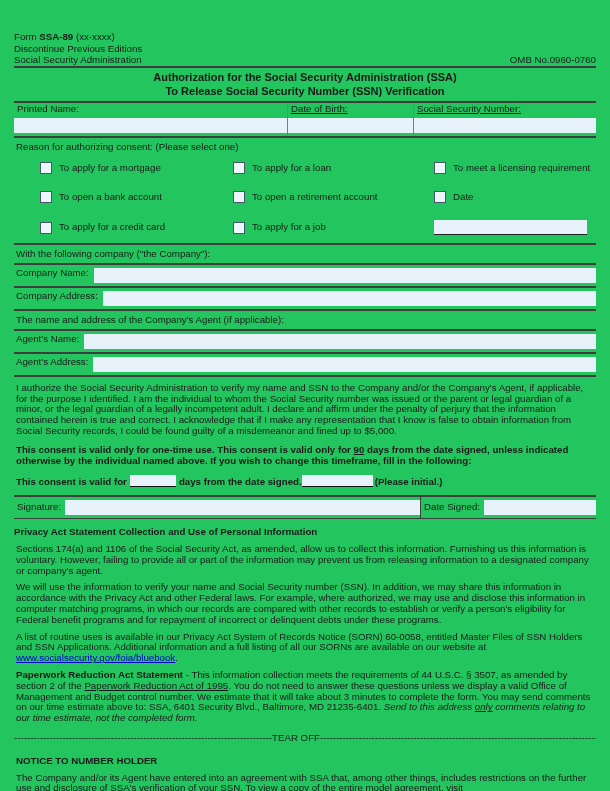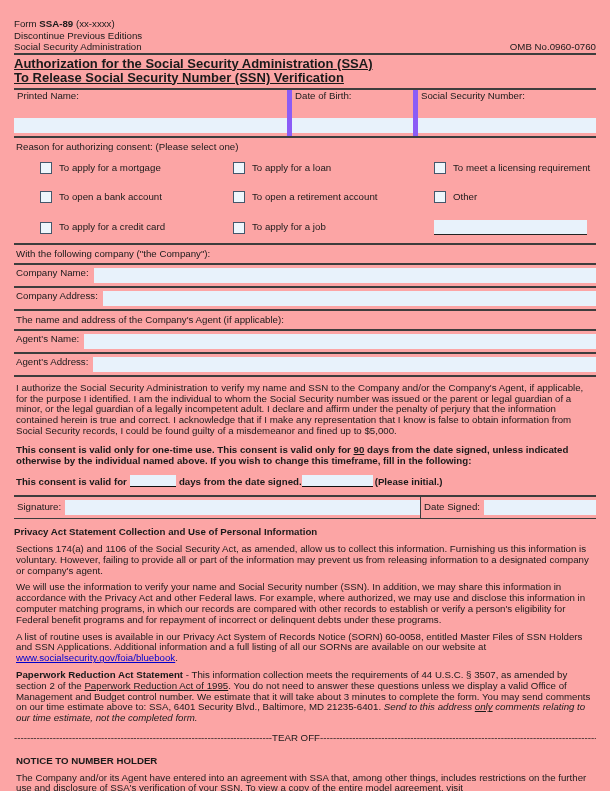--- a/index.html
+++ b/index.html
@@ -1,32 +1,32 @@
 <!DOCTYPE html>
 <html><head>
 <meta charset="utf-8">
 <style>
   html,body{margin:0;padding:0;background:#fff;}
   .page{
     width:610px;height:791px;box-sizing:border-box;
-    padding:18px 14px 0 14px;background:#fca5a5;
+    padding:31px 14px 0 14px;background:#22c55e;
     font-family:"Liberation Sans",sans-serif;
     font-size:9.7px;line-height:10.8px;color:#1a1a1a;
     position:relative;overflow:hidden;
   }
   .hdr{display:flex;justify-content:space-between;align-items:flex-end;}
   .hdr-left div{line-height:11.5px;}
   .bold{font-weight:bold;}
   .rule2{border-top:2px solid #3d3d3d;height:0;}
-  .title{ text-align:left;font-weight:bold;font-size:13px;line-height:14px;margin:2px 0 3px;text-decoration:underline;}
+  .title{ text-align:center;font-weight:bold;font-size:11px;line-height:14px;margin:2px 0 3px;}
   
   .id-table{display:flex;border-bottom:2px solid #3d3d3d;}
   .id-cell{box-sizing:border-box;padding:1px 0 3px 0;}
-  .id-cell + .id-cell{border-left:5px solid #8b5cf6;}
-  .id-cell .lbl{padding:0 3px;height:27px;}
+  .id-cell + .id-cell{border-left:1px solid #8b5cf6;text-decoration:underline;}
+  .id-cell .lbl{padding:0 3px;height:14px;}
   .fill{background:#e8f2fb;height:15px;}
   .id-c1{width:273px;} .id-c2{width:126px;} .id-c3{flex:1;}
   
   .reason-prompt{margin:4px 2px 0;}
   .cb-grid{display:grid;grid-template-columns:193px 201px 1fr;margin:10px 0 8px 26px;row-gap:17px;}
   .cb-item{display:flex;align-items:center;}
   .cbox{width:10px;height:10px;background:#eef6fc;border:1px solid #44576b;margin-right:7px;flex:none;cursor:pointer;}
   .other-input{width:153px;height:14px;background:#e8f2fb;border-bottom:1px solid #222;}
   
   .sec-head{padding:4px 2px 3px;border-bottom:2px solid #3d3d3d;}
@@ -109,21 +109,21 @@
     <div class="cb-item">
         <span class="cbox"></span>
         <span>To open a bank account</span>
       </div>
     <div class="cb-item">
         <span class="cbox"></span>
         <span>To open a retirement account</span>
       </div>
     <div class="cb-item">
         <span class="cbox"></span>
-        <span>Other</span>
+        <span>Date</span>
       </div>
 
     <div class="cb-item">
         <span class="cbox"></span>
         <span>To apply for a credit card</span>
       </div>
     <div class="cb-item">
         <span class="cbox"></span>
         <span>To apply for a job</span>
       </div>

